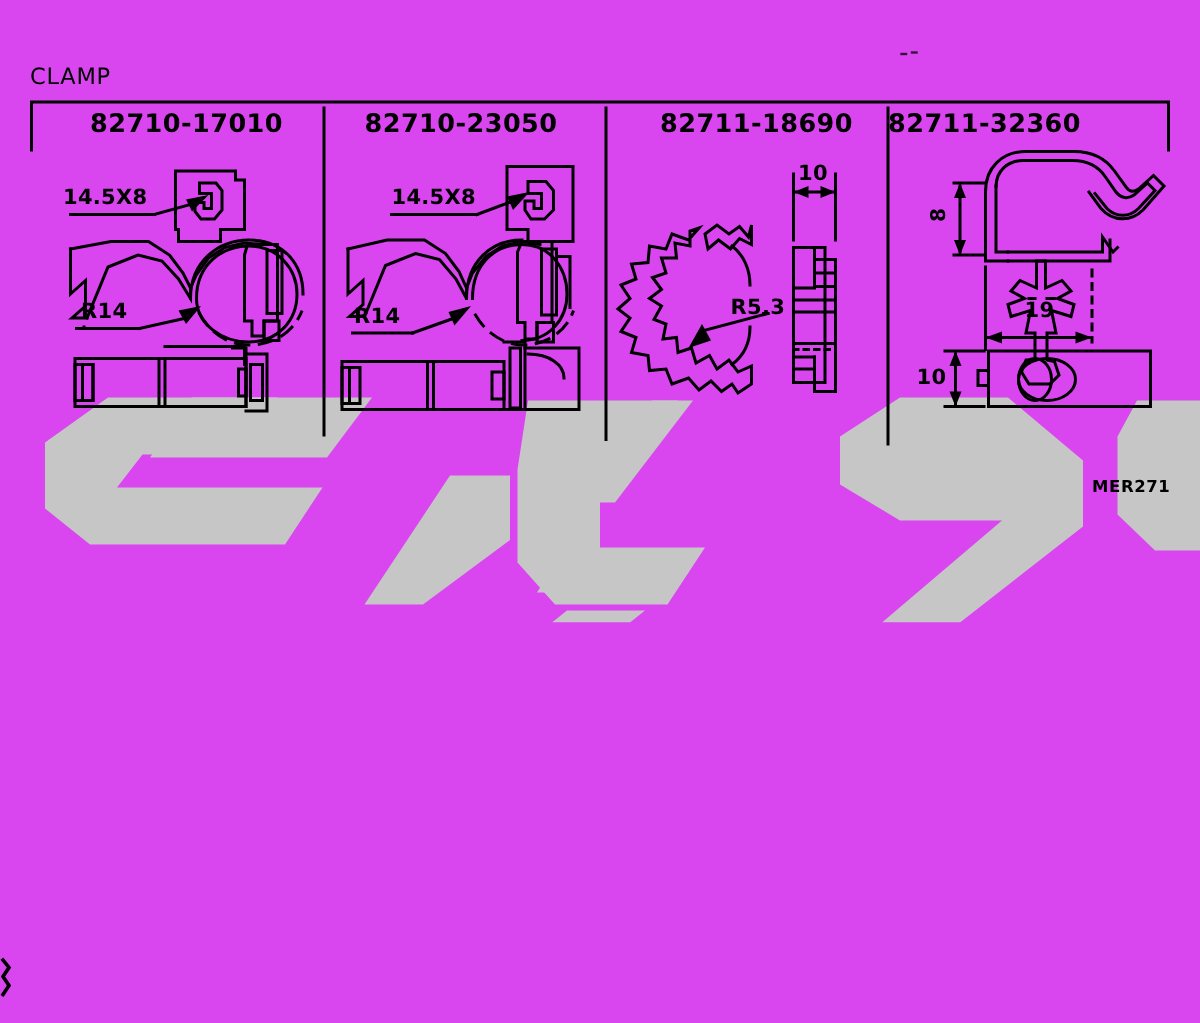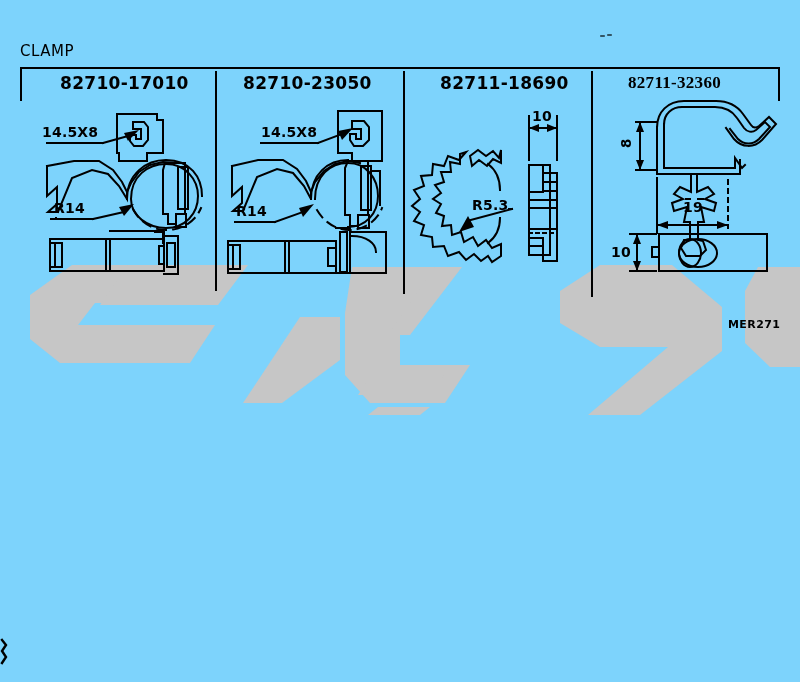--- a/index.html
+++ b/index.html
@@ -8,21 +8,21 @@
     padding: 0;
     background: #ffffff;
   }
   body {
     font-family: "DejaVu Sans", sans-serif;
   }
   #page {
     position: relative;
     width: 800px;
     height: 682px;
-    background: #7dd3fc;
+    background: #d946ef;
     overflow: hidden;
   }
 
   
   #watermark {
     position: absolute;
     left: 0;
     top: 255px;
     width: 800px;
     height: 160px;
@@ -55,21 +55,21 @@
   }
   .part-no {
     top: 73px;
     font-size: 17px;
     font-weight: bold;
     letter-spacing: 0.3px;
   }
   #pn0 { left: 60px; }
   #pn1 { left: 243px; }
   #pn2 { left: 440px; }
-  #pn3 { left: 628px; font-family: Liberation Serif, serif; }
+  #pn3 { left: 592px; }
 
   .dim {
     font-size: 14px;
     font-weight: bold;
     letter-spacing: 0.2px;
     text-align: right;
   }
   .dim-sm {
     font-size: 13.5px;
     font-weight: bold;
@@ -333,21 +333,21 @@
 
   <div class="lbl part-no" id="pn3">82711-32360</div>
 
   <div class="lbl dim" style="left:42px; top:124px;">14.5X8</div>
   <div class="lbl dim" style="left:54px; top:200px;">R14</div>
 
   <div class="lbl dim" style="left:261px; top:124px;">14.5X8</div>
   <div class="lbl dim" style="left:236px; top:203px;">R14</div>
 
   <div class="lbl dim" style="left:532px; top:108px;">10</div>
-  <div class="lbl dim" style="left:472px; top:197px;">R5.3</div>
+  <div class="lbl dim" style="left:487px; top:197px;">R5.3</div>
 
   <div class="lbl dim-sm rot90" style="left:618px; top:148px;">8</div>
   <div class="lbl dim" style="left:683px; top:199px;">19</div>
   <div class="lbl dim" style="left:611px; top:244px;">10</div>
 
   <div class="lbl" id="ref-code">MER271</div>
 
 </div>
 
 </body></html>

